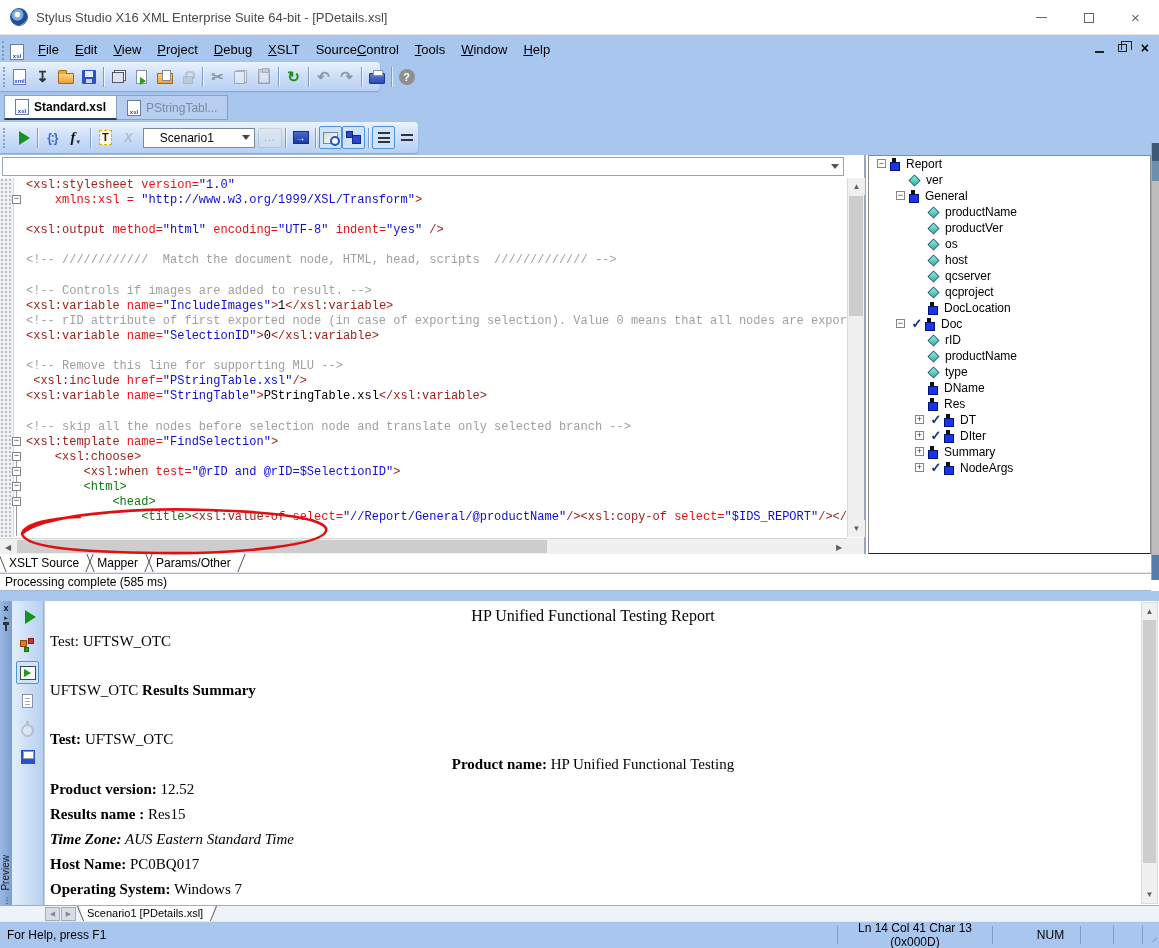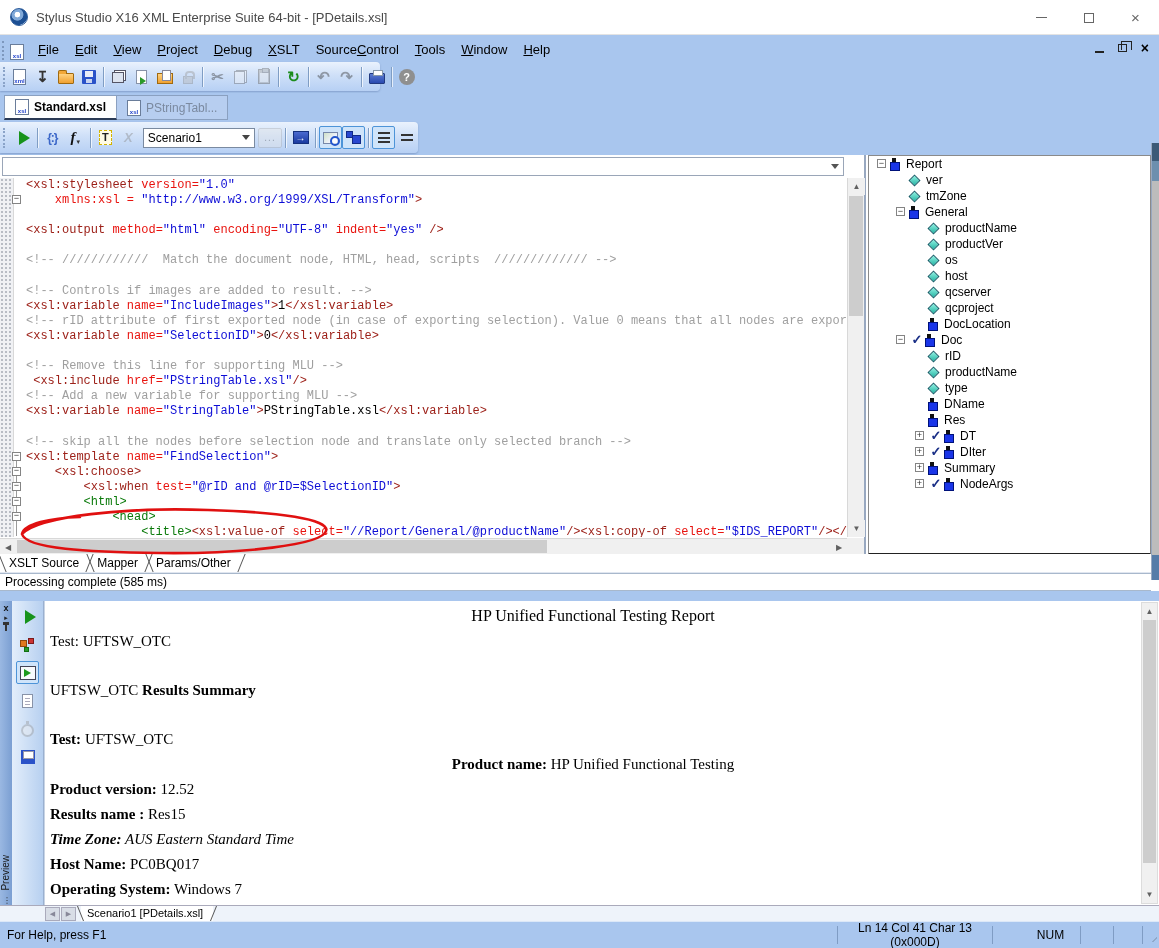--- a/index.html
+++ b/index.html
@@ -98,21 +98,21 @@
 
   
   .doctabbar{position:absolute;left:0;top:93px;width:1159px;height:27px;background:var(--chrome);display:flex;align-items:flex-end;padding-left:4px;}
   .doctab{height:25px;display:flex;align-items:center;gap:5px;padding:0 10px;font-size:12px;border:1px solid #8aa0c0;}
   .doctab.active{background:#fdfefe;font-weight:bold;color:#000;border-bottom:2px solid #2a3a55;}
   .doctab.inactive{background:#b7cef0;color:#7b8aa0;border-left:none;}
   .doctab .mini-xsl{margin:0;}
 
   
   .combo{width:120px;height:20px;background:#fff;border:1px solid #7a8aa0;display:flex;align-items:center;font-size:12px;margin:0 3px;}
-  .combo .cval{flex:1;padding-left:4px;}
+  .combo .cval{flex:1;padding-left:16px;}
   .combo .carr{width:16px;height:100%;display:flex;align-items:center;justify-content:center;}
   .tri-dn{width:0;height:0;border:4px solid transparent;border-top:5px solid #444;margin-top:4px;}
 
   
   .editor{position:absolute;left:0;top:155px;width:866px;height:399px;background:#fff;border-right:2px solid #98a8c0;}
   .ed-combo{position:absolute;left:2px;top:2px;right:20px;height:19px;background:#fff;border:1px solid #9aa6b8;display:flex;align-items:center;justify-content:flex-end;}
   .ed-combo .tri-dn{margin:4px 4px 0 0;border-top-color:#555;}
   .gutter{position:absolute;left:0;top:23px;width:14px;bottom:17px;background-color:#f0f1f4;background-image:radial-gradient(#b8bcc4 .8px,transparent 1px);background-size:4px 4px;border-right:1px solid #d8d8d8;}
   .codearea{position:absolute;left:0;top:23px;right:17px;bottom:17px;overflow:hidden;background:transparent;}
   .cl{height:15.1px;line-height:15.1px;white-space:pre;position:relative;padding-left:26px;font-family:"Liberation Mono","DejaVu Sans Mono",monospace;font-size:12px;}
@@ -363,21 +363,20 @@
       <div class="cl"></div>
       <div class="cl"><span class="cc">&lt;!-- ////////////  Match the document node, HTML, head, scripts  ///////////// --&gt;</span></div>
       <div class="cl"></div>
       <div class="cl"><span class="cc">&lt;!-- Controls if images are added to result. --&gt;</span></div>
       <div class="cl"><span class="ct">&lt;xsl:variable</span><span class="ca"> name=</span><span class="cv">"IncludeImages"</span><span class="ct">&gt;</span><span class="cx">1</span><span class="ct">&lt;/xsl:variable&gt;</span></div>
       <div class="cl"><span class="cc">&lt;!-- rID attribute of first exported node (in case of exporting selection). Value 0 means that all nodes are exporte</span></div>
       <div class="cl"><span class="ct">&lt;xsl:variable</span><span class="ca"> name=</span><span class="cv">"SelectionID"</span><span class="ct">&gt;</span><span class="cx">0</span><span class="ct">&lt;/xsl:variable&gt;</span></div>
       <div class="cl"></div>
       <div class="cl"><span class="cc">&lt;!-- Remove this line for supporting MLU --&gt;</span></div>
       <div class="cl"><span class="ct"> &lt;xsl:include</span><span class="ca"> href=</span><span class="cv">"PStringTable.xsl"</span><span class="ct">/&gt;</span></div>
-      <div class="cl"><span class="cc">&lt;!-- Add a new variable for supporting MLU --&gt;</span></div>
       <div class="cl"><span class="ct">&lt;xsl:variable</span><span class="ca"> name=</span><span class="cv">"StringTable"</span><span class="ct">&gt;</span><span class="cx">PStringTable.xsl</span><span class="ct">&lt;/xsl:variable&gt;</span></div>
       <div class="cl"></div>
       <div class="cl"><span class="cc">&lt;!-- skip all the nodes before selection node and translate only selected branch --&gt;</span></div>
       <div class="cl"><span class="fold">−</span><span class="ct">&lt;xsl:template</span><span class="ca"> name=</span><span class="cv">"FindSelection"</span><span class="ct">&gt;</span></div>
       <div class="cl"><span class="fold">−</span><span class="ct">    &lt;xsl:choose&gt;</span></div>
       <div class="cl"><span class="fold">−</span><span class="ct">        &lt;xsl:when</span><span class="ca"> test=</span><span class="cv">"@rID and @rID=$SelectionID"</span><span class="ct">&gt;</span></div>
       <div class="cl"><span class="fold">−</span><span class="ch">        &lt;html&gt;</span></div>
       <div class="cl"><span class="fold">−</span><span class="ch">            &lt;head&gt;</span></div>
       <div class="cl"><span class="ch">                &lt;title&gt;</span><span class="ct">&lt;xsl:value-of</span><span class="ca"> select=</span><span class="cv">"//Report/General/@productName"</span><span class="ct">/&gt;&lt;xsl:copy-of</span><span class="ca"> select=</span><span class="cv">"$IDS_REPORT"</span><span class="ct">/&gt;&lt;/</span></div>
       <div class="foldline" style="top: 282.8px; height: 75.5px;"></div>
@@ -402,25 +401,20 @@
     <div class="trow">
       <span class="exp" style="left:8px">−</span>
       <span style="width:21px;flex:none;"></span>
       <span class="ic-el"></span>
       <span class="tlabel">Report</span>
     </div>
     <div class="trow">
       <span style="width:40px;flex:none;"></span>
       <span class="ic-at"></span>
       <span class="tlabel">ver</span>
-    </div>
-    <div class="trow">
-      <span style="width:40px;flex:none;"></span>
-      <span class="ic-at"></span>
-      <span class="tlabel">tmZone</span>
     </div>
     <div class="trow">
       <span class="exp" style="left:27px">−</span>
       <span style="width:40px;flex:none;"></span>
       <span class="ic-el"></span>
       <span class="tlabel">General</span>
     </div>
     <div class="trow">
       <span style="width:59px;flex:none;"></span>
       <span class="ic-at"></span>

